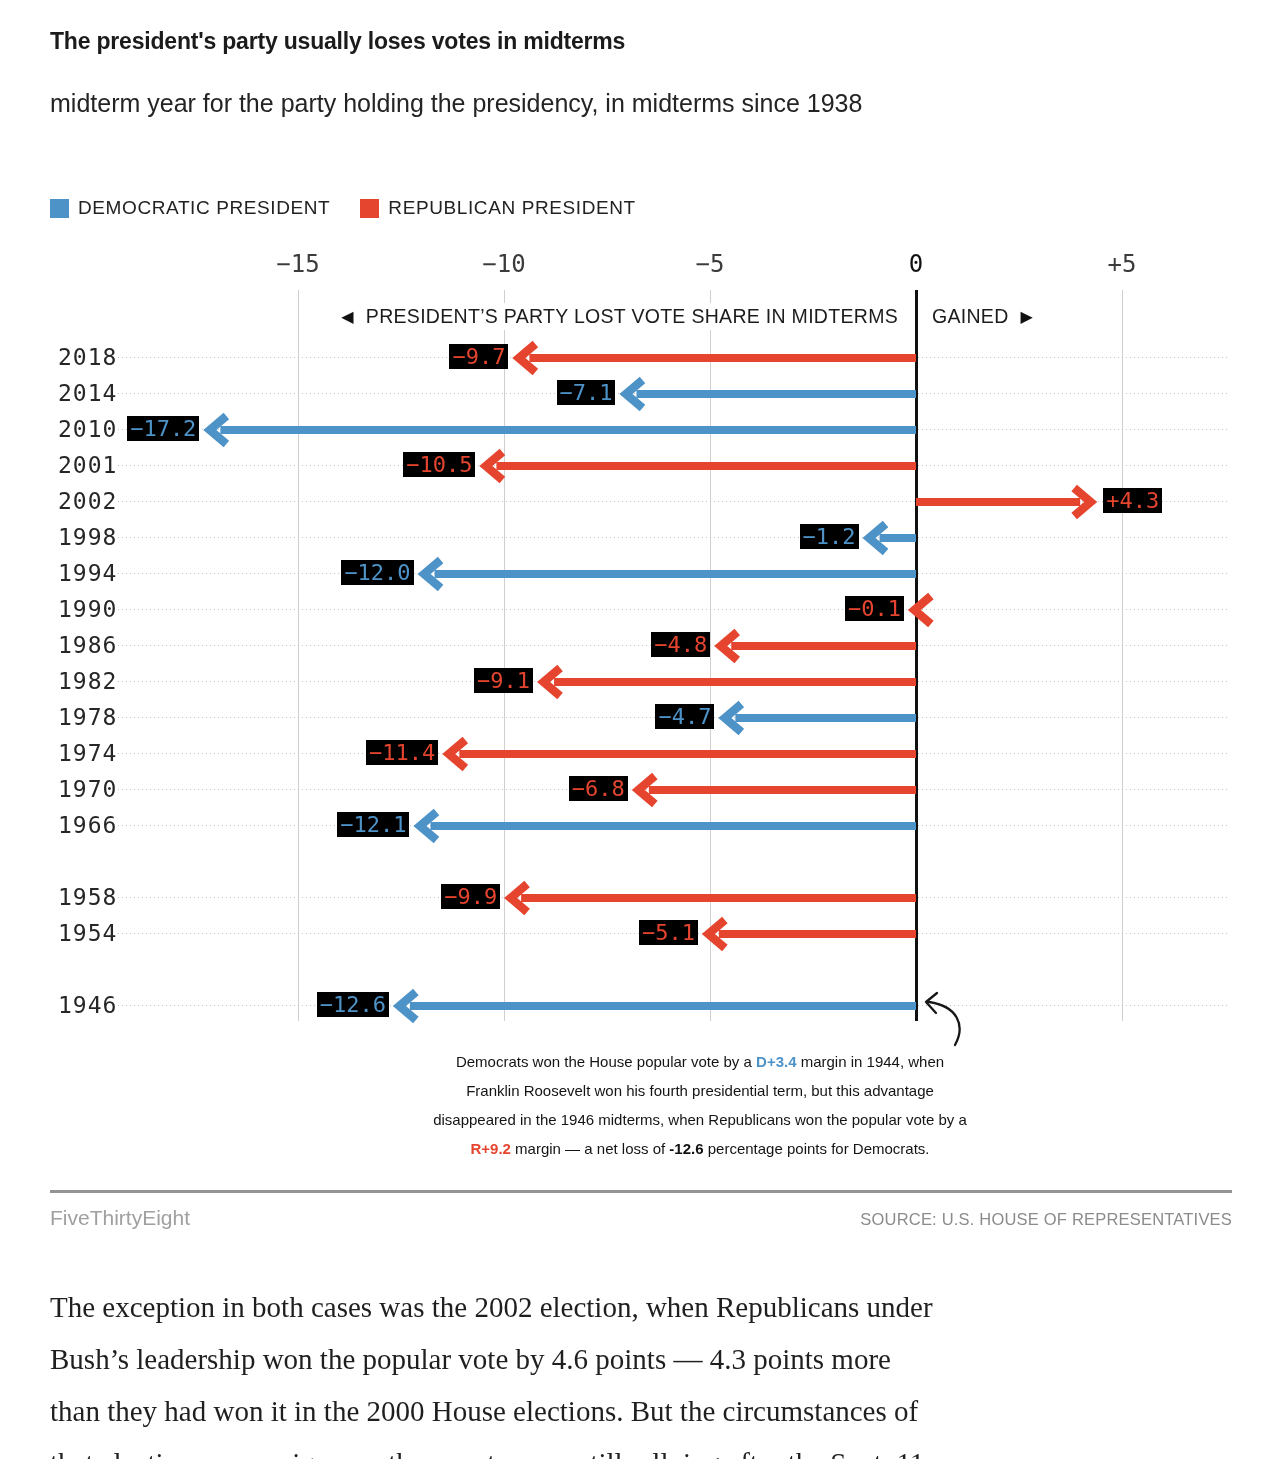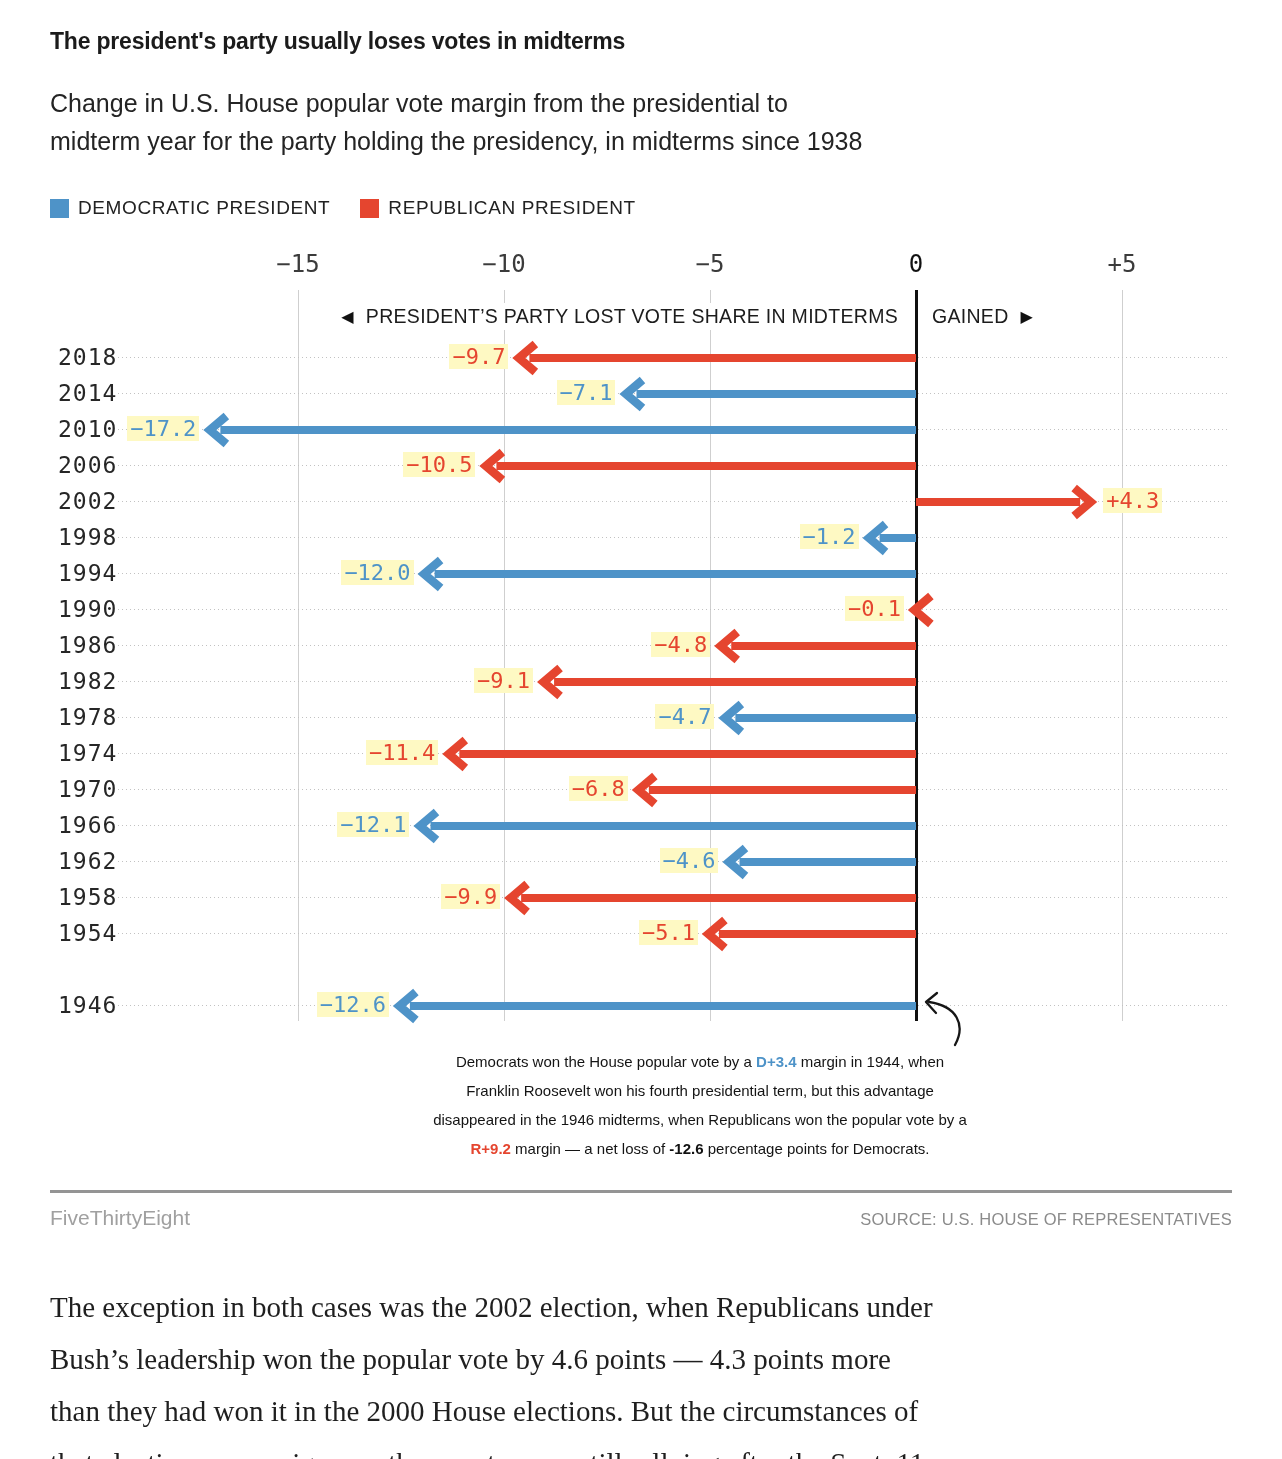--- a/index.html
+++ b/index.html
@@ -29,21 +29,21 @@
   .tri{font-size:16px;position:relative;top:-1px;color:#111;}
   #dir-left .tri{margin-right:12px;}
   #dir-right .tri{margin-left:12px;}
   .chart-row{position:absolute;left:0;right:0;height:36px;z-index:3;}
   .year-label{position:absolute;left:8px;top:4px;font-family:"DejaVu Sans Mono",monospace;
        font-size:23px;color:#262626;letter-spacing:1px;}
   .leader{position:absolute;left:68px;right:2px;top:17px;height:1px;
        background:repeating-linear-gradient(to right,#c2c2c2 0 1.5px,transparent 1.5px 4px);}
   .row-svg{position:absolute;left:0;top:0;overflow:visible;}
   .value-label{position:absolute;top:4px;font-family:"DejaVu Sans Mono",monospace;font-size:22px;
-       background:#fef9c3;padding:0 3px;white-space:nowrap;}
+       background:#000000;padding:0 3px;white-space:nowrap;}
   
   #annotation-arrow{position:absolute;left:903px;top:988px;z-index:5;}
   #annotation{position:absolute;left:160px;top:1047px;width:1080px;text-align:center;
        font-size:15px;line-height:29px;color:#141414;}
   .ann-dem{font-weight:700;}
   .ann-rep{font-weight:700;}
   .ann-strong{font-weight:700;color:#111;}
   
   #divider{position:absolute;left:50px;top:1190px;width:1182px;height:3px;background:#949494;}
   #brand{position:absolute;left:50px;top:1206px;font-size:21px;color:#a0a0a0;}
@@ -54,21 +54,20 @@
        font-size:29px;line-height:52px;color:#1f1f1f;}
   .article-line{white-space:nowrap;}
 </style>
 </head>
 <body>
 
 <div id="page">
 
   <div id="title">The president's party usually loses votes in midterms</div>
   <div id="subtitle">
-    <div>Change in U.S. House popular vote margin from the presidential to</div>
     <div>midterm year for the party holding the presidency, in midterms since 1938</div>
   </div>
 
   <div id="legend">
     <div class="legend-item">
       <div class="swatch" id="swatch-d" style="background: rgb(78, 147, 200);"></div>
       <div class="legend-label">DEMOCRATIC PRESIDENT</div>
     </div>
     <div class="legend-item">
       <div class="swatch" id="swatch-r" style="background: rgb(229, 69, 47);"></div>
@@ -111,21 +110,21 @@
       <div class="chart-row" style="top: 164px;">
         <div class="year-label">2010</div>
         <div class="leader"></div>
         <svg width="1182" height="36" class="row-svg">
           <line x1="866" x2="170.36" y1="18" y2="18" stroke="#4e93c8" stroke-width="8"></line>
           <polyline points="176.36,4 159.86,18 176.36,32" fill="none" stroke="#4e93c8" stroke-width="8.5" stroke-linejoin="miter" stroke-miterlimit="10"></polyline>
         </svg>
         <span class="value-label" style="color: rgb(78, 147, 200); right: 1032.64px;">−17.2</span>
       </div>
       <div class="chart-row" style="top: 200px;">
-        <div class="year-label">2006</div>
+        <div class="year-label">2001</div>
         <div class="leader"></div>
         <svg width="1182" height="36" class="row-svg">
           <line x1="866" x2="446.4" y1="18" y2="18" stroke="#e5452f" stroke-width="8"></line>
           <polyline points="452.4,4 435.9,18 452.4,32" fill="none" stroke="#e5452f" stroke-width="8.5" stroke-linejoin="miter" stroke-miterlimit="10"></polyline>
         </svg>
         <span class="value-label" style="color: rgb(229, 69, 47); right: 756.6px;">−10.5</span>
       </div>
       <div class="chart-row" style="top: 236px;">
         <div class="year-label">2002</div>
         <div class="leader"></div>
@@ -207,29 +206,20 @@
         <span class="value-label" style="color: rgb(229, 69, 47); right: 604.16px;">−6.8</span>
       </div>
       <div class="chart-row" style="top: 560px;">
         <div class="year-label">1966</div>
         <div class="leader"></div>
         <svg width="1182" height="36" class="row-svg">
           <line x1="866" x2="380.47999999999996" y1="18" y2="18" stroke="#4e93c8" stroke-width="8"></line>
           <polyline points="386.47999999999996,4 369.97999999999996,18 386.47999999999996,32" fill="none" stroke="#4e93c8" stroke-width="8.5" stroke-linejoin="miter" stroke-miterlimit="10"></polyline>
         </svg>
         <span class="value-label" style="color: rgb(78, 147, 200); right: 822.52px;">−12.1</span>
-      </div>
-      <div class="chart-row" style="top: 596px;">
-        <div class="year-label">1962</div>
-        <div class="leader"></div>
-        <svg width="1182" height="36" class="row-svg">
-          <line x1="866" x2="689.48" y1="18" y2="18" stroke="#4e93c8" stroke-width="8"></line>
-          <polyline points="695.48,4 678.98,18 695.48,32" fill="none" stroke="#4e93c8" stroke-width="8.5" stroke-linejoin="miter" stroke-miterlimit="10"></polyline>
-        </svg>
-        <span class="value-label" style="color: rgb(78, 147, 200); right: 513.52px;">−4.6</span>
       </div>
       <div class="chart-row" style="top: 632px;">
         <div class="year-label">1958</div>
         <div class="leader"></div>
         <svg width="1182" height="36" class="row-svg">
           <line x1="866" x2="471.11999999999995" y1="18" y2="18" stroke="#e5452f" stroke-width="8"></line>
           <polyline points="477.11999999999995,4 460.61999999999995,18 477.11999999999995,32" fill="none" stroke="#e5452f" stroke-width="8.5" stroke-linejoin="miter" stroke-miterlimit="10"></polyline>
         </svg>
         <span class="value-label" style="color: rgb(229, 69, 47); right: 731.88px;">−9.9</span>
       </div>

